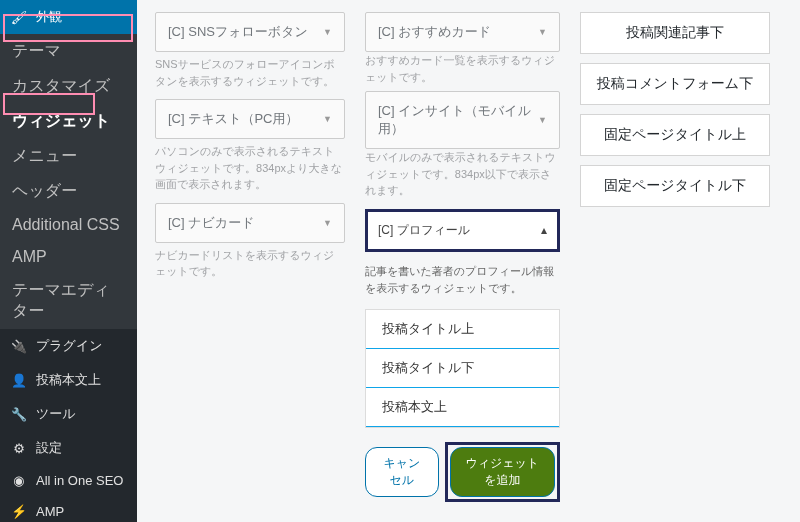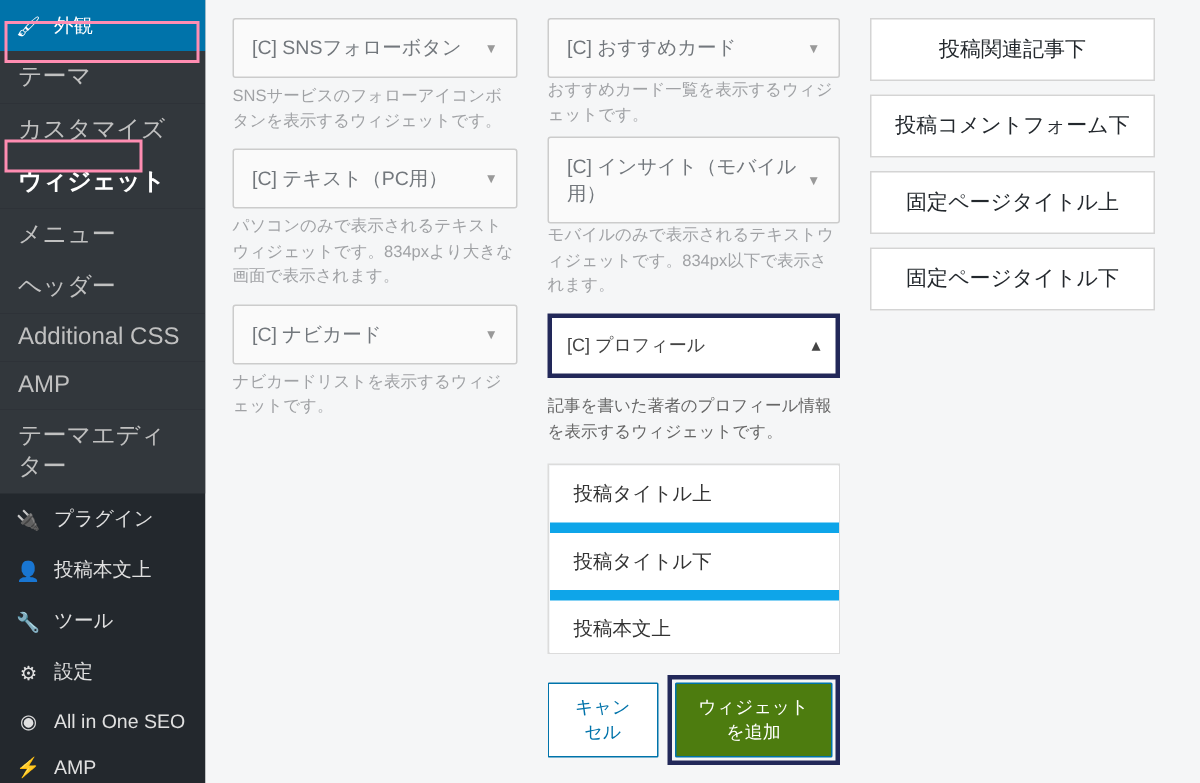--- a/index.html
+++ b/index.html
@@ -17,23 +17,23 @@
 .main { flex: 1; padding: 12px 18px; display: flex; gap: 20px; position: relative; background: #f5f6f7; }
 .widget-col { width: 190px; display: flex; flex-direction: column; gap: 4px; }
 .wbox { border: 1px solid #ccc; background: #fafafa; padding: 10px 12px; color: #72777c; border-radius: 2px; display: flex; align-items: center; justify-content: space-between; }
 .wbox .tri { font-size: 9px; color: #999; }
 .wdesc { font-size: 11px; color: #a0a2a5; line-height: 1.5; margin-bottom: 6px; }
 
 .open-col { width: 195px; }
 .open-head { border: 3px solid #222859; background: #fff; padding: 10px; display: flex; justify-content: space-between; align-items: center; font-size: 12px; color: #444; }
 .open-desc { font-size: 11px; color: #666; line-height: 1.55; margin: 7px 0 8px; }
 .optlist { border: 1px solid #dcdcdc; background: #fff; max-height: 220px; overflow-y: scroll; }
-.opt { padding: 10px 16px; border-bottom: 7px solid #0ea5e9; font-size: 13px; color: #333; }
+.opt { padding: 10px 16px; border-bottom: 1px solid #0ea5e9; font-size: 13px; color: #333; }
 .btnrow { display: flex; justify-content: flex-end; gap: 6px; margin-top: 10px; align-items: center; }
-.btn { padding: 7px 12px; border: 1px solid #0073aa; background: #fff; color: #0073aa; font-size: 12px; cursor: pointer; border-radius: 1px; }
+.btn { padding: 7px 12px; border: 1px solid #0073aa; background: #fff; color: #0073aa; font-size: 12px; cursor: pointer; border-radius: 12px; }
 .btn.primary { background: #4d7c0f; color: #fff; }
 .btn-hi { border: 3px solid #222859; padding: 2px; display: inline-block; }
 
 .areas { width: 190px; display: flex; flex-direction: column; gap: 9px; text-align: center; }
 .area { background: #fff; border: 1px solid #d4d4d4; padding: 11px 13px; font-size: 14px; color: #23282d; }
 
 ::-webkit-scrollbar { width: 10px; }
 ::-webkit-scrollbar-thumb { background: #c4c4c4; }
 </style>
 </head>

